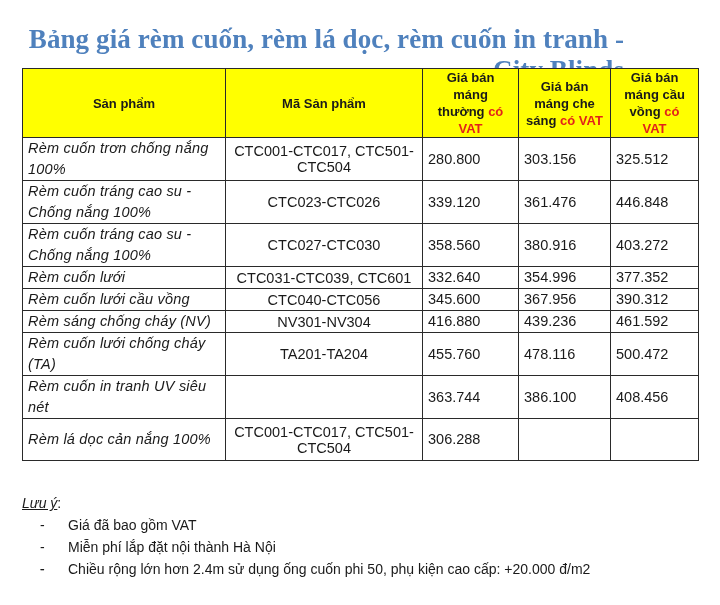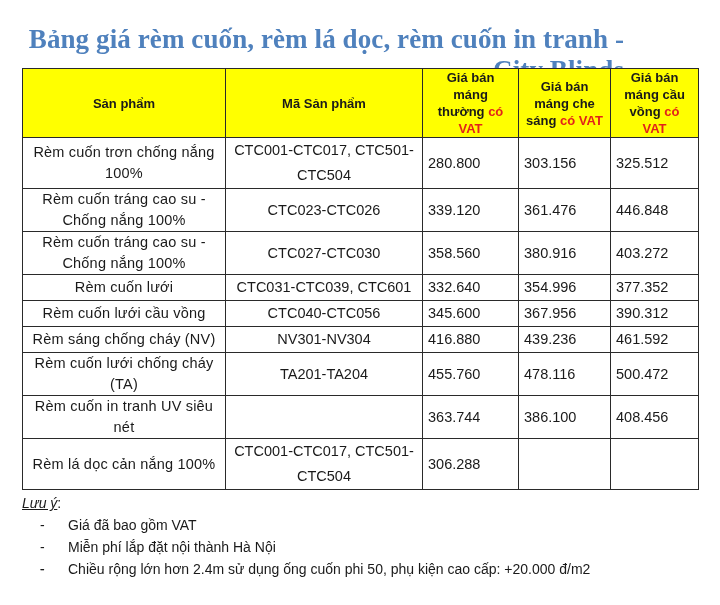--- a/index.html
+++ b/index.html
@@ -16,22 +16,22 @@
     font-size:14.5px;
   }
   table.price th, table.price td {
     border:1px solid #2a2a2a; padding:0 5px; vertical-align:middle;
   }
   table.price th {
     background:#ffff00; font-weight:bold; font-size:13px; line-height:17px;
     text-align:center; color:#1a1a1a;
   }
   table.price th .red { color:#e2231a; }
-  td.name { text-align:center; line-height:21px; letter-spacing:0.2px; }
-  td.code { text-align:center; line-height:25px; }
+  td.name { text-align:left; line-height:21px; letter-spacing:0.2px;font-style:italic; }
+  td.code { text-align:center; line-height:16px; }
   td.num { padding-right:8px; line-height:21px; }
   .notes { position:absolute; left:22px; top:492px; font-size:14px; line-height:22px; }
   .notes .label { text-decoration:underline; font-style:italic; }
   .notes ul { list-style:none; margin:0; padding:0; }
   .notes li { position:relative; padding-left:46px; }
   .notes li .dash { position:absolute; left:18px; }
 </style>
 </head>
 <body>
 

